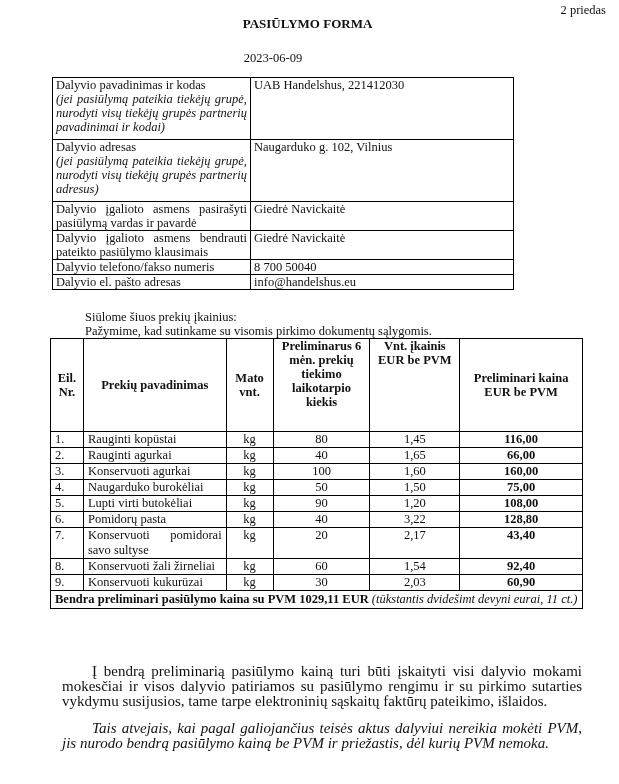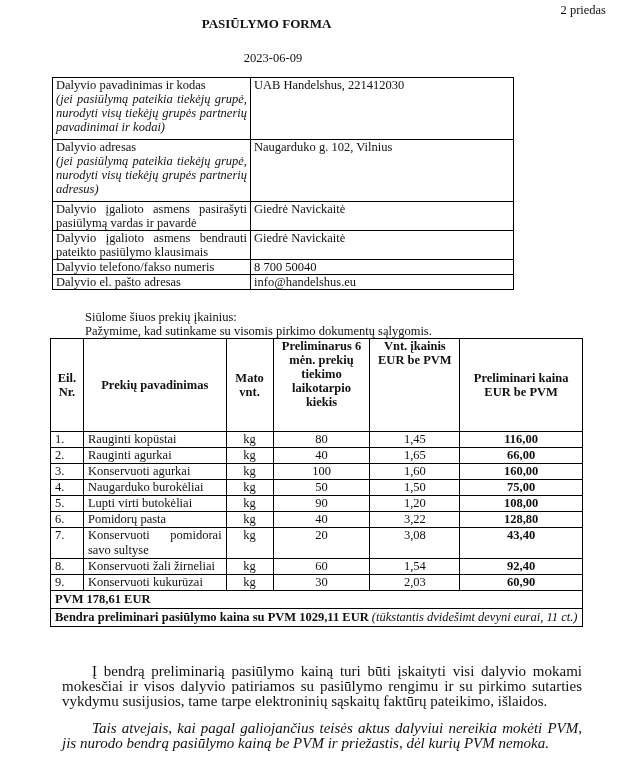--- a/index.html
+++ b/index.html
@@ -3,21 +3,21 @@
 <meta charset="utf-8">
 <style>
   html, body { margin:0; padding:0; background:#ffffff; }
   body {
     width:619px; height:784px; position:relative; overflow:hidden;
     font-family:"Liberation Serif", "DejaVu Serif", serif;
     color:#111; font-size:12.5px; line-height:14px;
   }
   .abs { position:absolute; }
   #appendix { right:13px; top:3px; font-size:12.5px; }
-  #title { left:0; width:533px; top:17px; text-align:center; font-weight:bold; font-size:13px; }
+  #title { left:0; width:533px; top:17px; text-align:center; font-weight:bold; font-size:13px;padding-left:41px; }
   #date { left:0; width:546px; top:51px; text-align:center; font-size:12.5px; }
 
   table { border-collapse:collapse; }
   td, th { border:1px solid #000; vertical-align:top; padding:0 3px; }
 
   #info-table { left:52px; top:77px; width:462px;padding-left:44px; }
   #info-table td.lbl { width:191px; text-align:justify; }
   #info-table .note { font-style:italic; text-align:justify; text-align-last:left; }
 
   #intro { left:85px; top:310px; font-size:12.5px; line-height:14px; }
@@ -149,43 +149,40 @@
     <td class="c">kg</td>
     <td class="c">40</td>
     <td class="c">3,22</td>
     <td class="b">128,80</td>
   </tr>
   <tr>
     <td>7.</td>
     <td class="name">Konservuoti pomidorai savo sultyse</td>
     <td class="c">kg</td>
     <td class="c">20</td>
-    <td class="c">3,08</td>
+    <td class="c">2,17</td>
     <td class="b">43,40</td>
   </tr>
   <tr>
     <td>8.</td>
     <td class="name">Konservuoti žali žirneliai</td>
     <td class="c">kg</td>
     <td class="c">60</td>
     <td class="c">1,54</td>
     <td class="b">92,40</td>
   </tr>
   <tr>
     <td>9.</td>
     <td class="name">Konservuoti kukurūzai</td>
     <td class="c">kg</td>
     <td class="c">30</td>
     <td class="c">2,03</td>
     <td class="b">60,90</td>
   </tr>
   <tr>
-    <td colspan="6" class="summary">PVM 178,61 EUR</td>
-  </tr>
-  <tr>
     <td colspan="6" class="summary">
       <span>Bendra preliminari pasiūlymo kaina su PVM 1029,11 EUR</span>
       <span class="words">(tūkstantis dvidešimt devyni eurai, 11 ct.)</span>
     </td>
   </tr>
 </tbody>
   </table>
 
 <div id="para1" class="abs para"><span class="indent"></span><span>Į bendrą preliminarią pasiūlymo kainą turi būti įskaityti visi dalyvio mokami mokesčiai ir visos dalyvio patiriamos su pasiūlymo rengimu ir su pirkimo sutarties vykdymu susijusios, tame tarpe elektroninių sąskaitų faktūrų pateikimo, išlaidos.</span></div>
 <div id="para2" class="abs para"><span class="indent"></span><span>Tais atvejais, kai pagal galiojančius teisės aktus dalyviui nereikia mokėti PVM, jis nurodo bendrą pasiūlymo kainą be PVM ir priežastis, dėl kurių PVM nemoka.</span></div>

